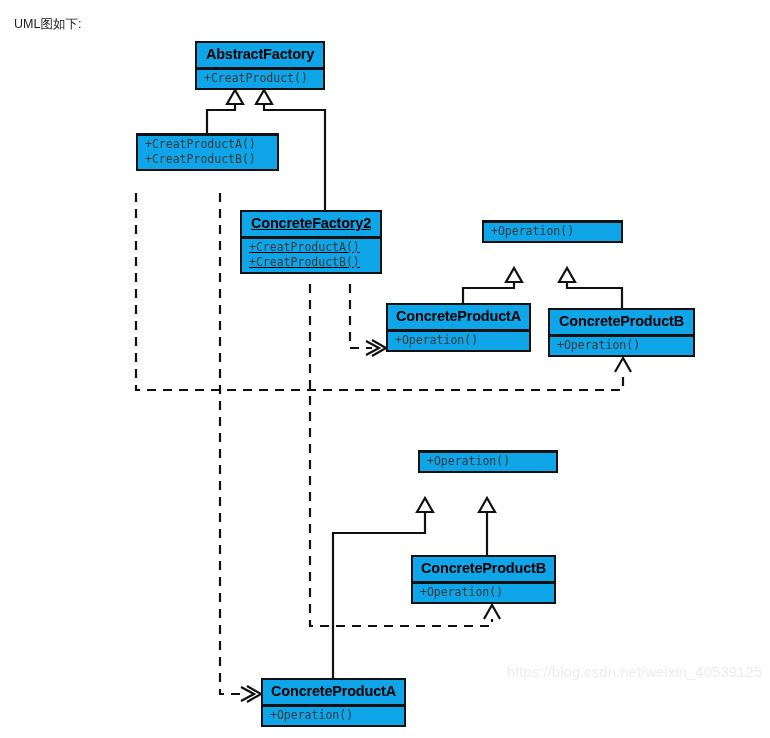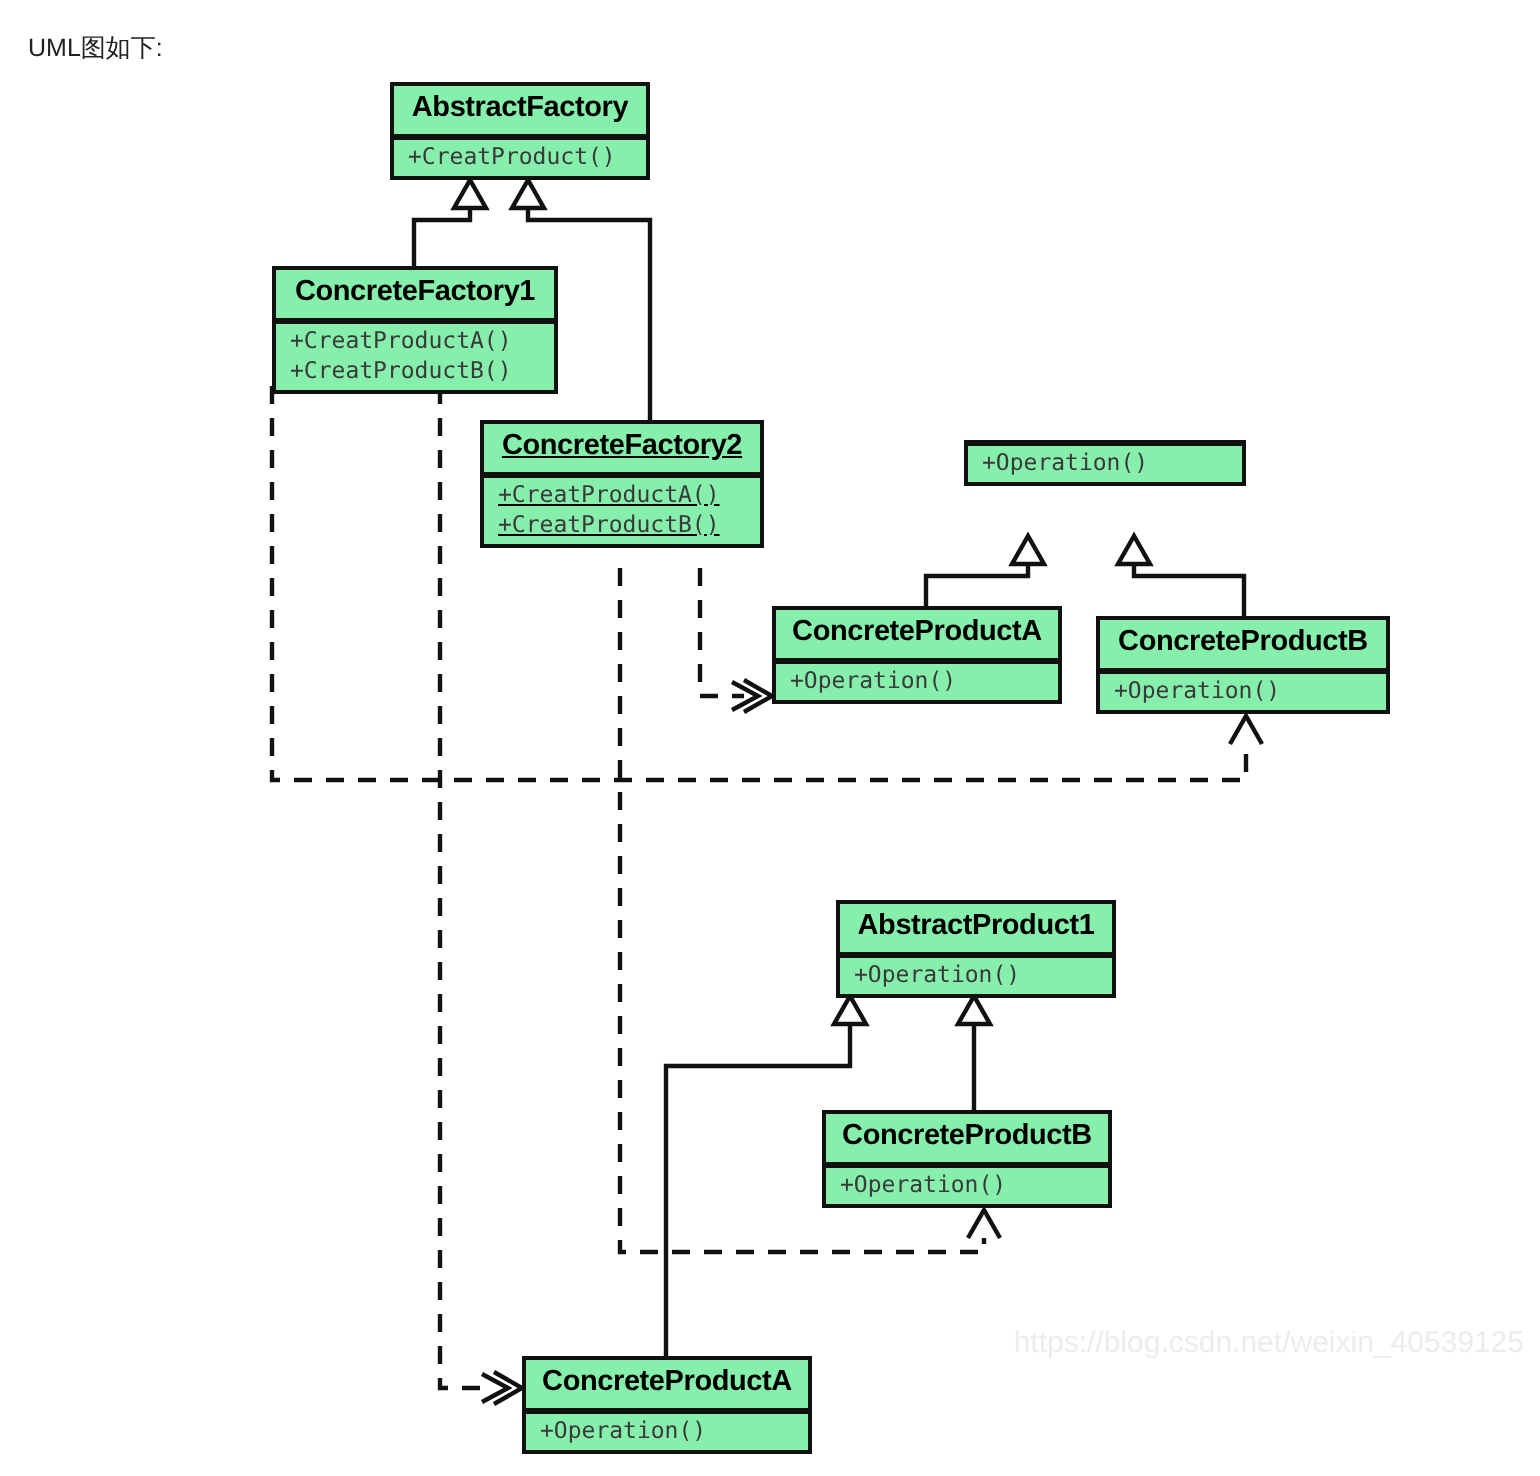--- a/index.html
+++ b/index.html
@@ -18,21 +18,21 @@
     font-size:12.5px;
     color:#222222;
     font-family:"Liberation Sans",sans-serif;
     white-space:nowrap;
   }
 
   
   .uml-class{
     position:absolute;
     box-sizing:border-box;
-    background:#86efac;
+    background:#0ea5e9;
     border:2px solid #111111;
     z-index:5;
   }
   .uml-title{
     box-sizing:border-box;
     width:100%;
     text-align:center;
     font-weight:bold;
     font-size:14.5px;
     color:#000000;
@@ -141,21 +141,20 @@
   </svg>
 
   <div class="uml-class" style="left:195px;top:41px;width:130px;">
     <div class="uml-title">AbstractFactory</div>
     <div class="uml-ops">
       <div class="uml-op">+CreatProduct()</div>
     </div>
   </div>
 
   <div class="uml-class" style="left:136px;top:133px;width:143px;">
-    <div class="uml-title">ConcreteFactory1</div>
     <div class="uml-ops">
       <div class="uml-op">+CreatProductA()</div>
       <div class="uml-op">+CreatProductB()</div>
     </div>
   </div>
 
   <div class="uml-class" style="left:240px;top:210px;width:142px;text-decoration:underline;">
     <div class="uml-title">ConcreteFactory2</div>
     <div class="uml-ops">
       <div class="uml-op">+CreatProductA()</div>
@@ -177,21 +176,20 @@
   </div>
 
   <div class="uml-class" style="left:548px;top:308px;width:147px;">
     <div class="uml-title">ConcreteProductB</div>
     <div class="uml-ops">
       <div class="uml-op">+Operation()</div>
     </div>
   </div>
 
   <div class="uml-class" style="left:418px;top:450px;width:140px;">
-    <div class="uml-title">AbstractProduct1</div>
     <div class="uml-ops">
       <div class="uml-op">+Operation()</div>
     </div>
   </div>
 
   <div class="uml-class" style="left:411px;top:555px;width:145px;">
     <div class="uml-title">ConcreteProductB</div>
     <div class="uml-ops">
       <div class="uml-op">+Operation()</div>
     </div>

